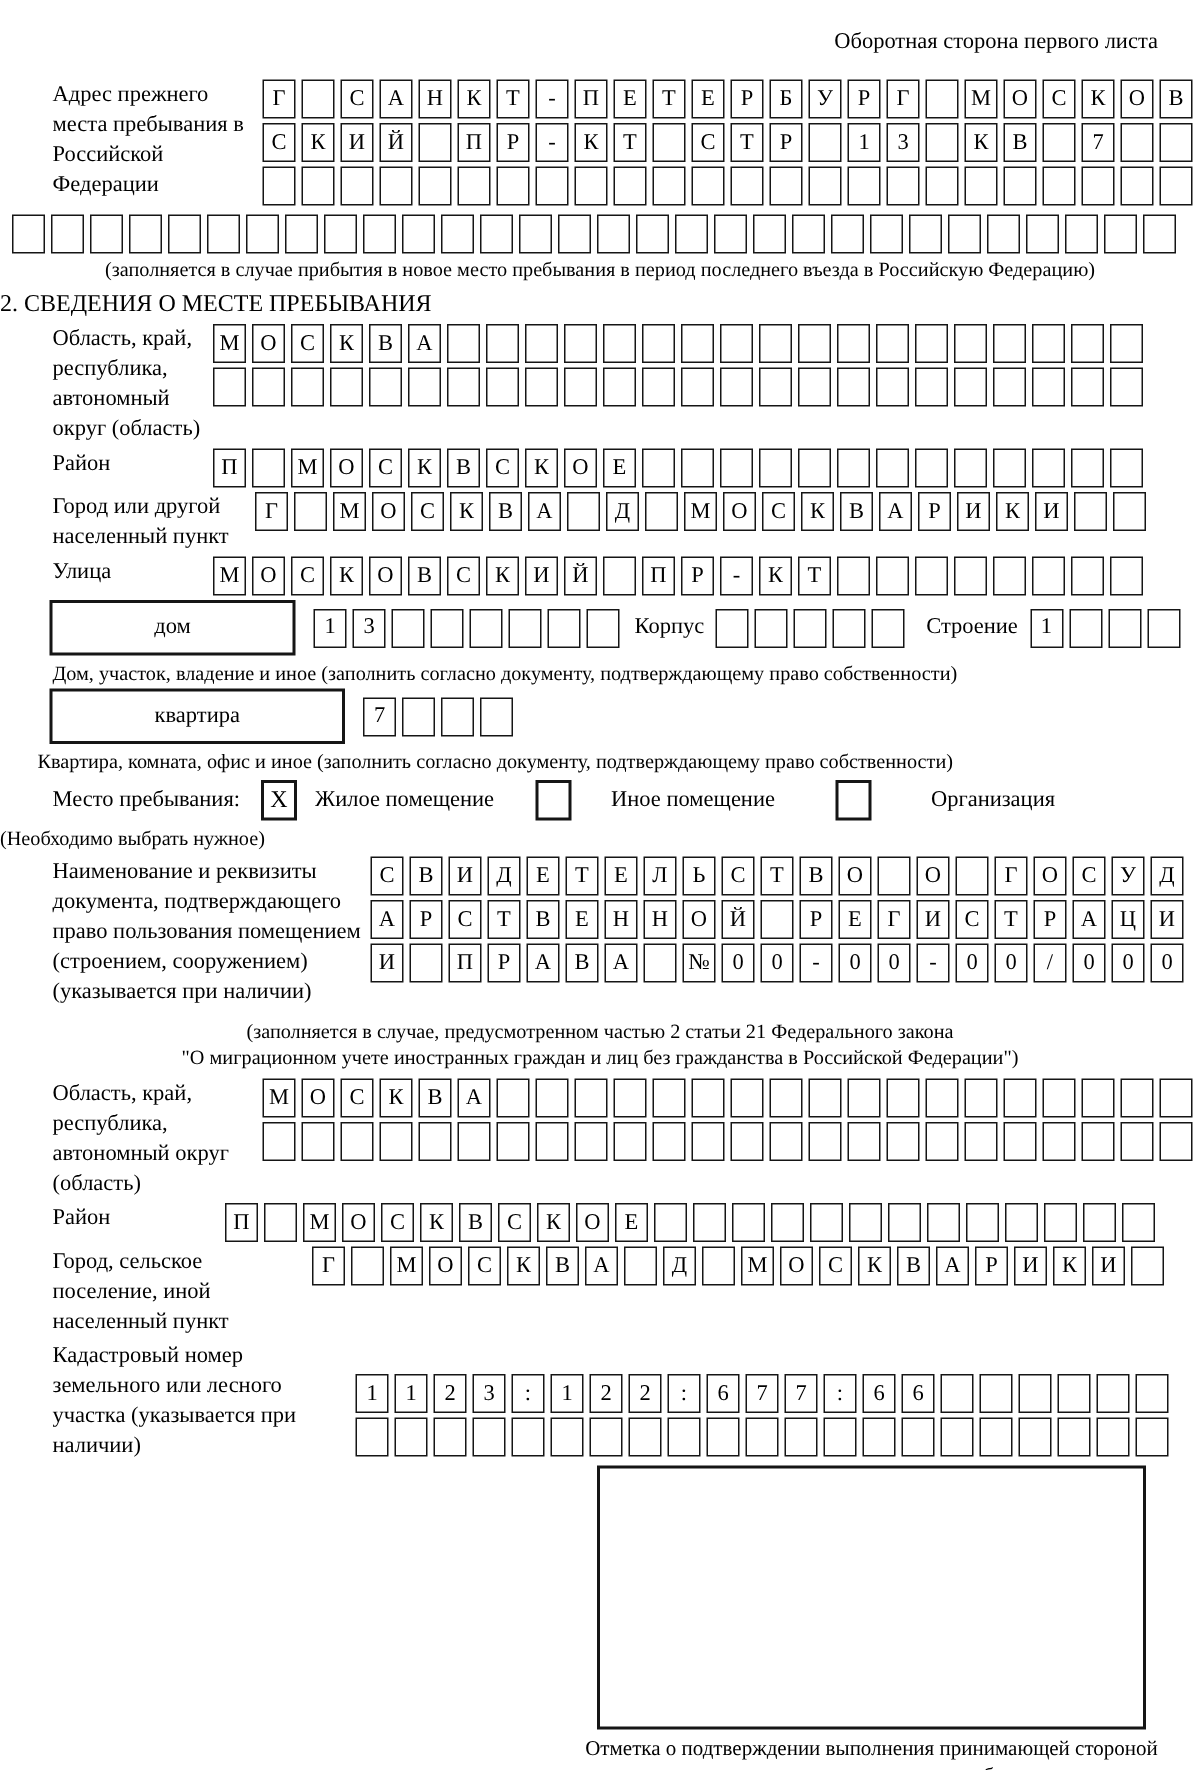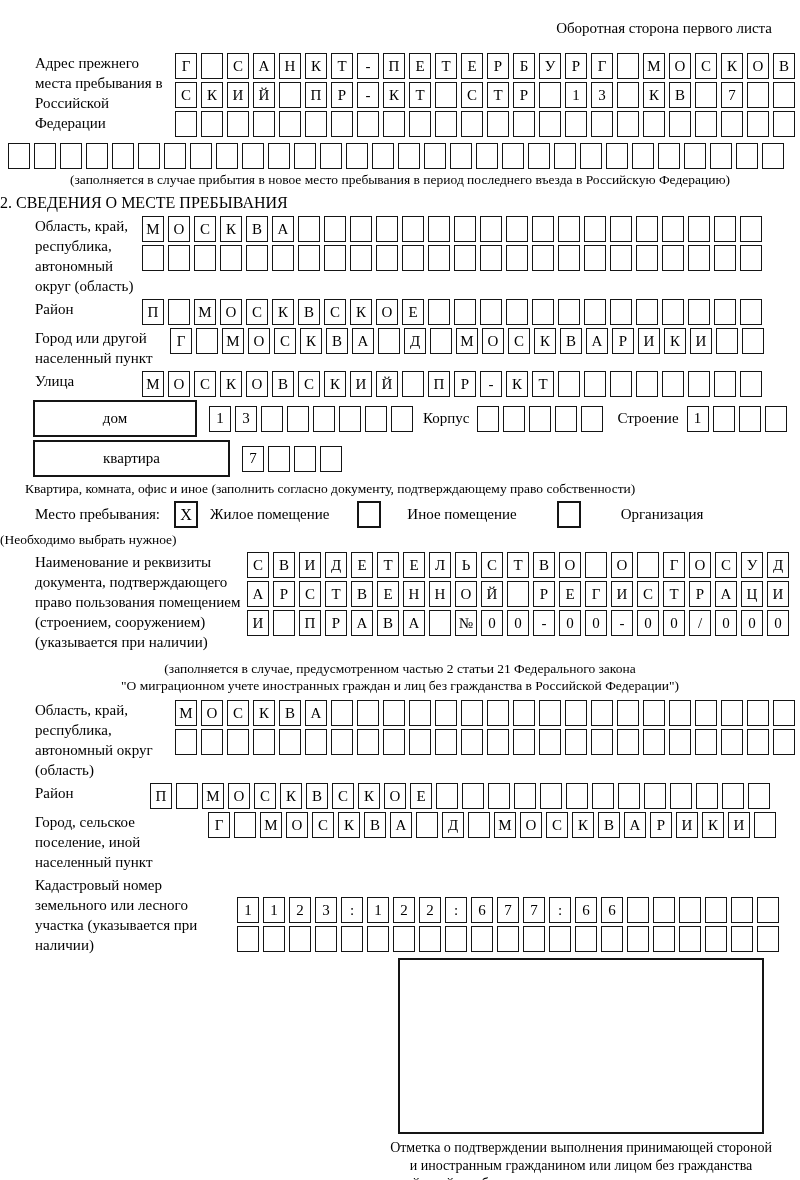--- a/index.html
+++ b/index.html
@@ -333,20 +333,21 @@
         <span class="cell"></span>
       </div>
     <div class="inline-label" style="margin:0 8px 0 14px">Строение</div>
     <div class="cells">
         <span class="cell">1</span>
         <span class="cell"></span>
         <span class="cell"></span>
         <span class="cell"></span>
       </div>
   </div>
+  <div class="note" style="margin-left:35px">Дом, участок, владение и иное (заполнить согласно документу, подтверждающему право собственности)</div>
 
   <div class="form-line mt2" style="margin-left:33px;align-items:center">
     <div class="typebox" style="width:197px">квартира</div>
     <div class="cells" style="margin-left:12px">
         <span class="cell">7</span>
         <span class="cell"></span>
         <span class="cell"></span>
         <span class="cell"></span>
       </div>
   </div>

